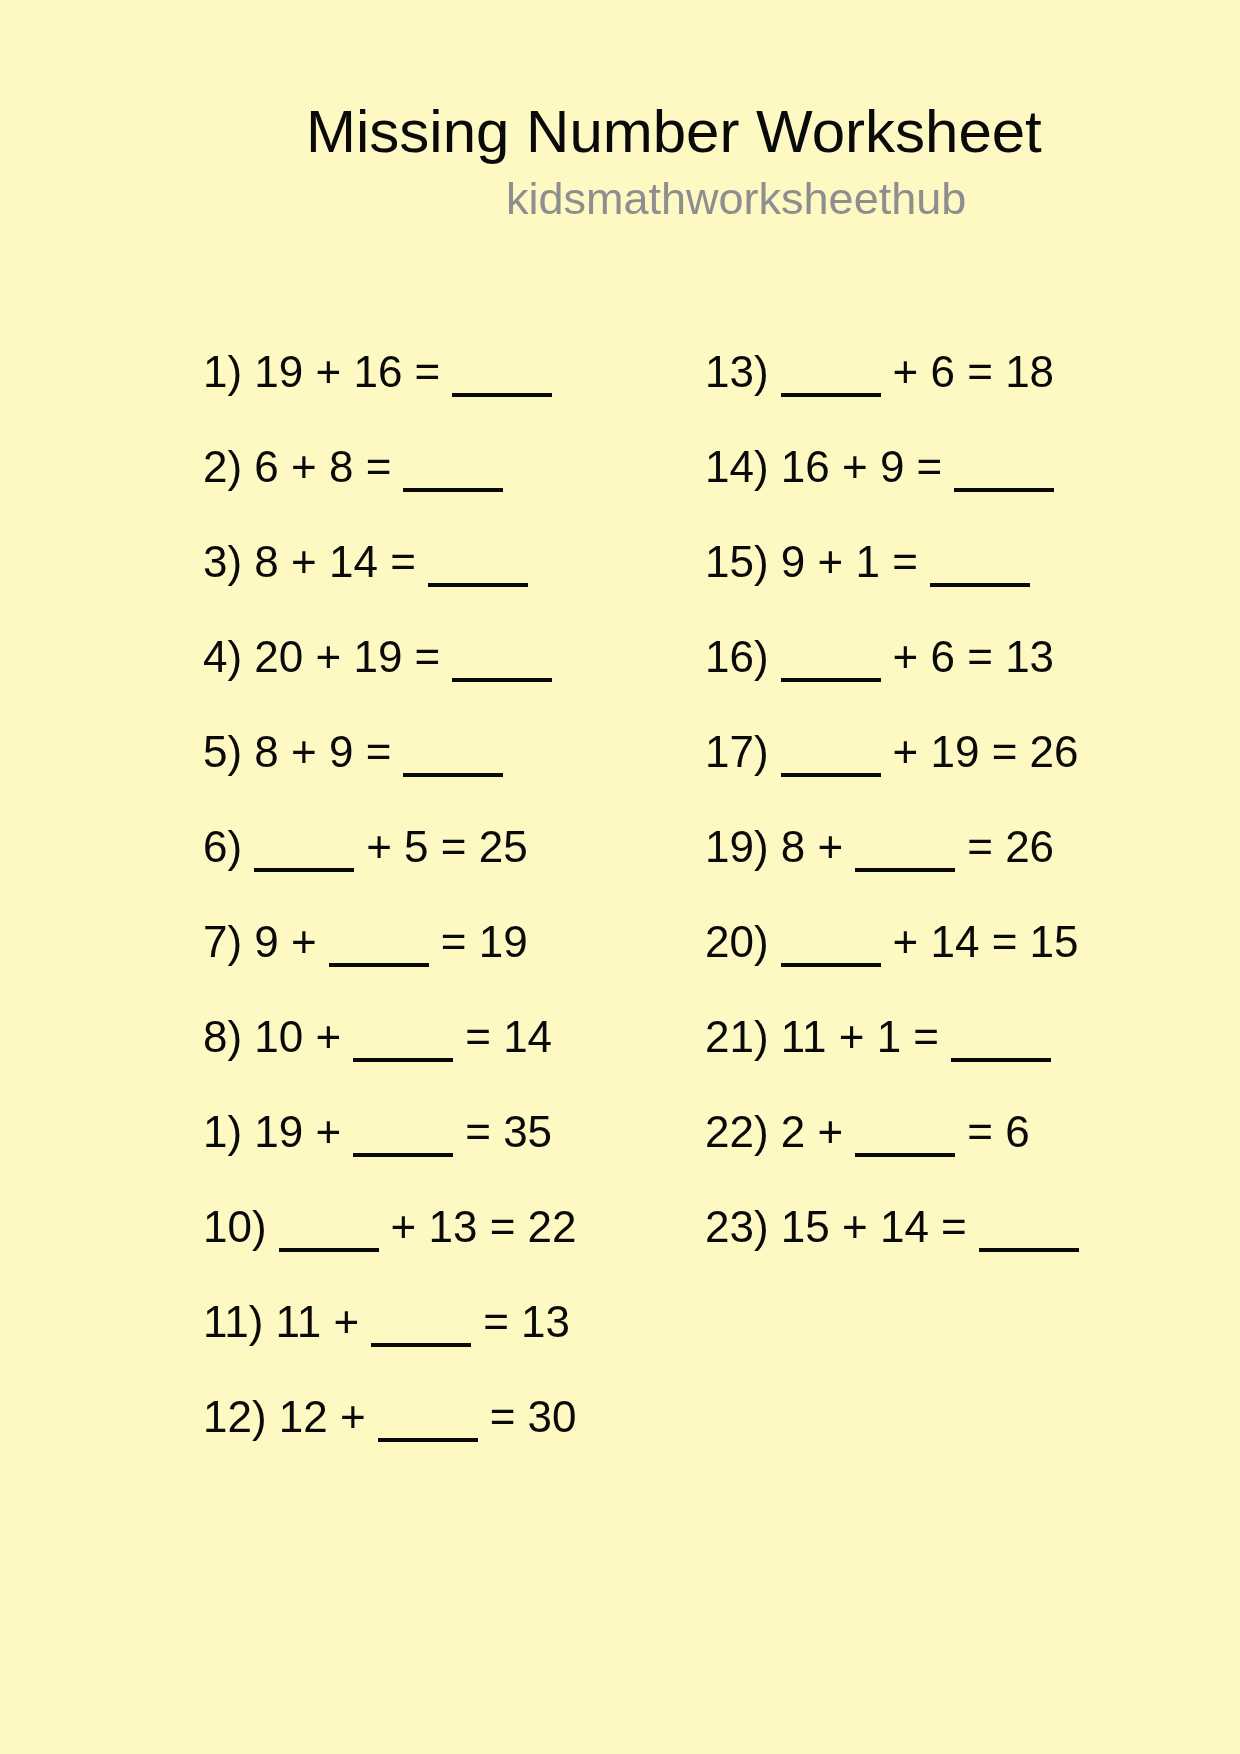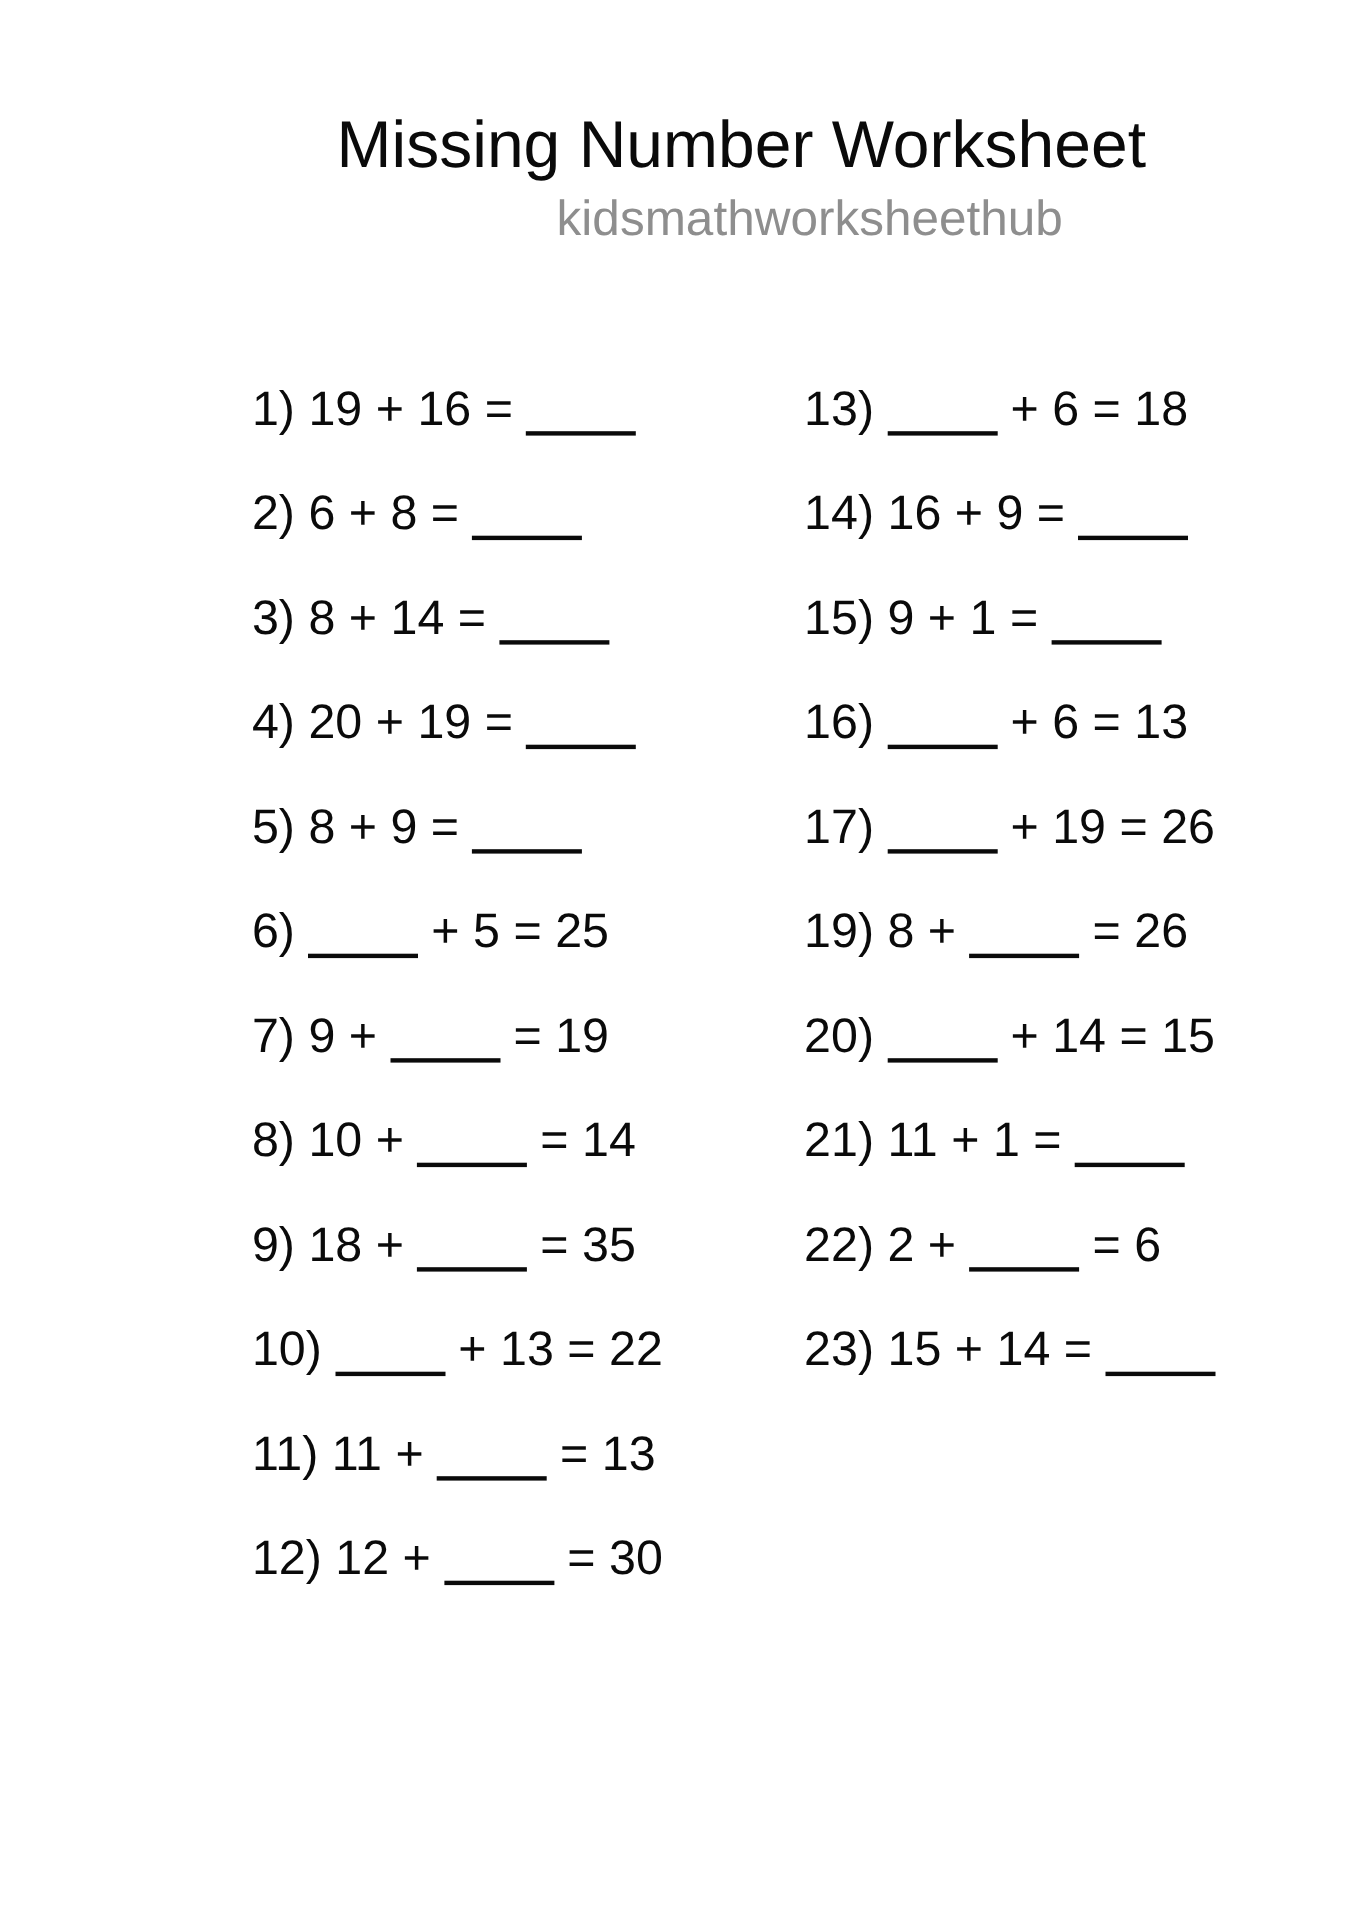--- a/index.html
+++ b/index.html
@@ -1,20 +1,20 @@
 <!DOCTYPE html>
 <html><head>
 <meta charset="utf-8">
 <style>
   html, body { margin: 0; padding: 0; background: #e8e8e8; }
   .sheet {
     position: relative;
     width: 1240px;
     height: 1754px;
-    background: #ffffff;
+    background: #fef9c3;
     font-family: "Liberation Sans", sans-serif;
     color: #0a0a0a;
     overflow: hidden;
   }
   .title {
     position: absolute;
     left: 306px;
     top: 102px;
     font-size: 60px;
     line-height: 1;
@@ -34,21 +34,20 @@
     position: absolute;
     top: 324px;
   }
   .col-left  { left: 203px; }
   .col-right { left: 705px; }
   .prow {
     height: 95px;
     line-height: 95px;
     font-size: 44px;
     white-space: nowrap;
-    margin-left: 26px;
   }
   .blank {
     display: inline-block;
     width: 100px;
     height: 0;
     border-bottom: 4px solid #0a0a0a;
     vertical-align: -10px;
     margin: 0 12px;
   }
   .ptext:empty { display: none; }
@@ -70,21 +69,21 @@
   <div class="prow"><span class="ptext">4) 20 + 19 =</span><span class="blank"></span></div>
 
   <div class="prow"><span class="ptext">5) 8 + 9 =</span><span class="blank"></span></div>
 
   <div class="prow"><span class="ptext">6)</span><span class="blank"></span><span class="ptext">+ 5 = 25</span></div>
 
   <div class="prow"><span class="ptext">7) 9 +</span><span class="blank"></span><span class="ptext">= 19</span></div>
 
   <div class="prow"><span class="ptext">8) 10 +</span><span class="blank"></span><span class="ptext">= 14</span></div>
 
-  <div class="prow"><span class="ptext">9) 18 +</span><span class="blank"></span><span class="ptext">= 35</span></div>
+  <div class="prow"><span class="ptext">1) 19 +</span><span class="blank"></span><span class="ptext">= 35</span></div>
 
   <div class="prow"><span class="ptext">10)</span><span class="blank"></span><span class="ptext">+ 13 = 22</span></div>
 
   <div class="prow"><span class="ptext">11) 11 +</span><span class="blank"></span><span class="ptext">= 13</span></div>
 
   <div class="prow"><span class="ptext">12) 12 +</span><span class="blank"></span><span class="ptext">= 30</span></div>
 </div>
   <div class="col col-right">
   <div class="prow"><span class="ptext">13)</span><span class="blank"></span><span class="ptext">+ 6 = 18</span></div>
 

